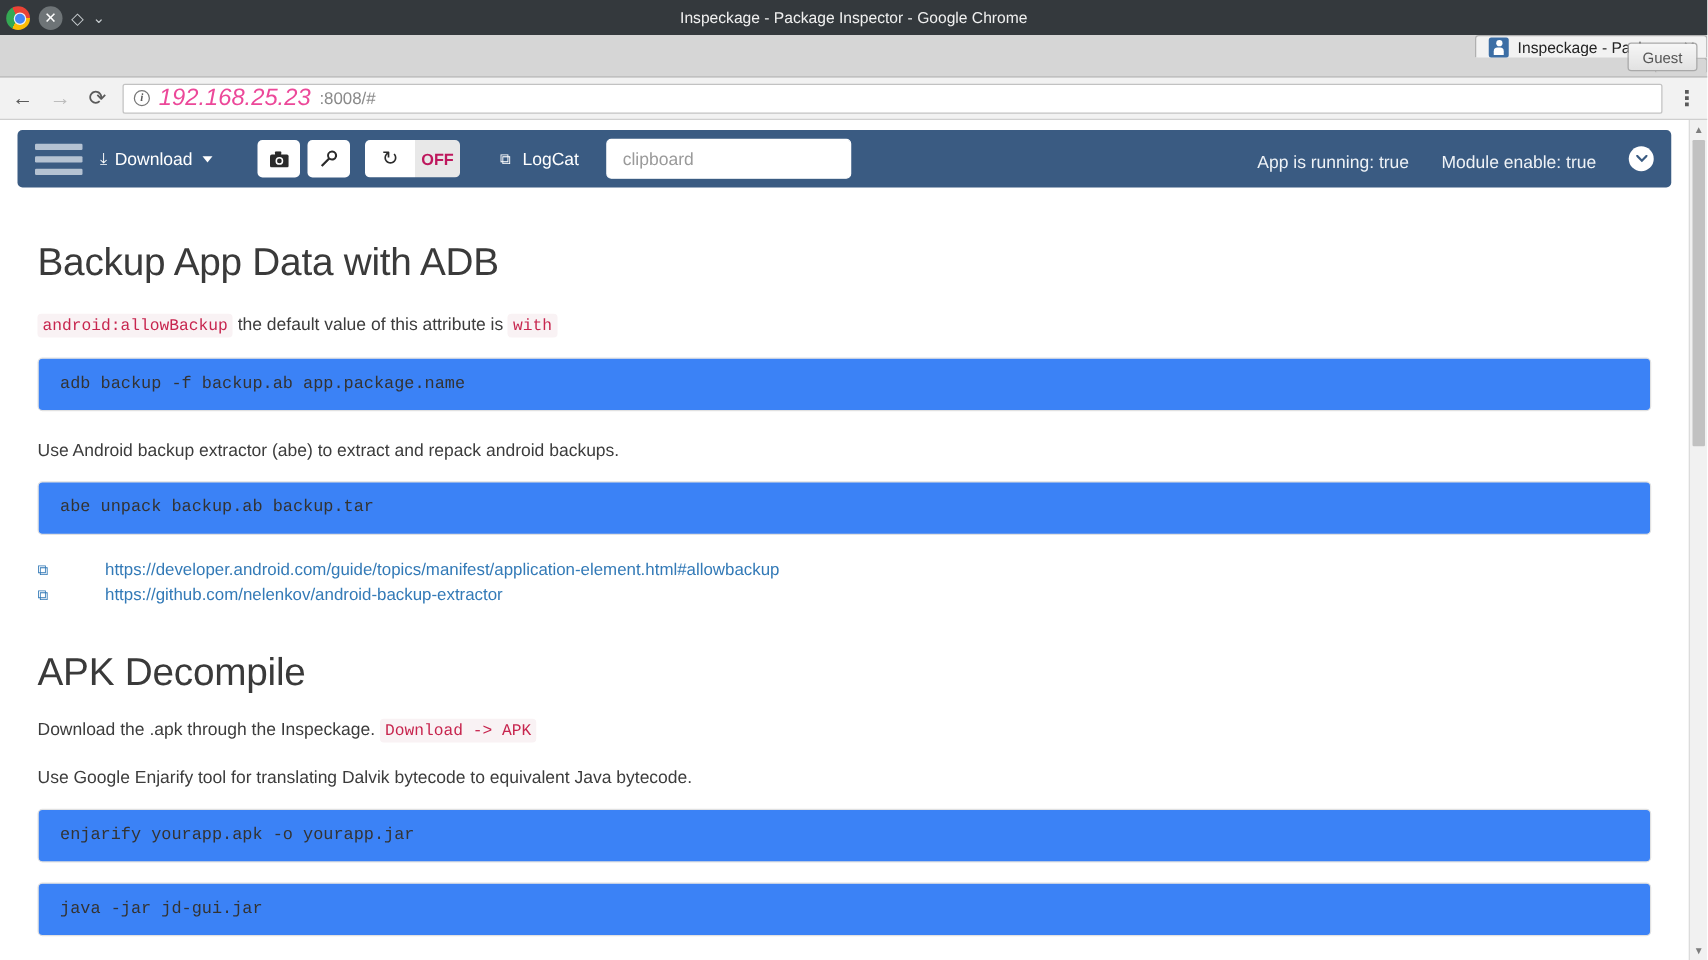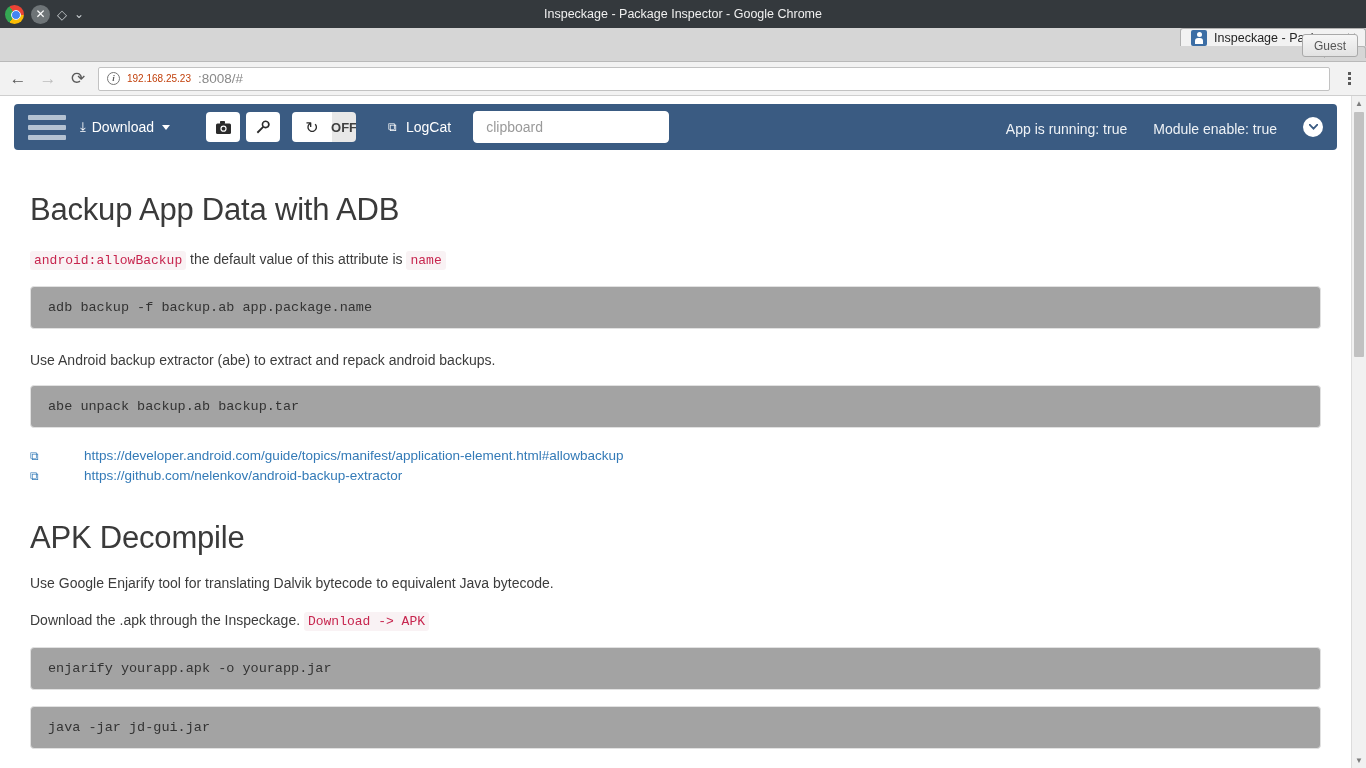--- a/index.html
+++ b/index.html
@@ -119,21 +119,21 @@
     display: flex; align-items: center;
     padding: 0 8px; gap: 7px;
   }
   .info-icon {
     width: 13px; height: 13px; border-radius: 50%;
     border: 1.3px solid #767676; color: #5a5a5a;
     font-size: 9px; line-height: 11px; text-align: center;
     font-family: "Liberation Serif", serif; font-style: italic; font-weight: bold;
     flex: none;
   }
-  .url-host { font-size: 10px; color: #c2410c; }
+  .url-host { font-size: 19px; color: #ec4899; font-style: italic; }
   .url-rest { font-size: 13.5px; color: #8a8a8a; }
   .menu-dots {
     width: 18px; display: flex; flex-direction: column;
     align-items: center; gap: 2px;
   }
   .menu-dots i { width: 3px; height: 3px; background: #5a5a5a; display: block; }
 
   
   .viewport {
     position: relative;
@@ -175,23 +175,23 @@
   .toggle {
     display: flex; margin-left: 6px;
     border-radius: 4px; overflow: hidden; height: 30px;
   }
   .toggle-icon {
     width: 40px; background: #ffffff;
     display: flex; align-items: center; justify-content: center;
     color: #2b2b2b; font-size: 16px;
   }
   .toggle-state {
-    width: 24px; background: #e8e8e8;
+    width: 36px; background: #e8e8e8;
     display: flex; align-items: center; justify-content: center;
-    color: #404040; font-size: 13px; font-weight: bold;
+    color: #be185d; font-size: 13px; font-weight: bold;
   }
   .logcat {
     display: flex; align-items: center; gap: 6px;
     color: #ffffff; font-size: 14px; margin-left: 32px;
   }
   .clipboard-input {
     margin-left: 22px;
     width: 196px; height: 32px;
     background: #ffffff; border: 1px solid #ffffff; border-radius: 4px;
     padding: 0 12px; font-size: 14px; color: #4c1d95;
@@ -221,21 +221,21 @@
   }
   p.para.tight { margin-top: 18px; }
   code.inline {
     font-family: "Liberation Mono", monospace;
     font-size: 13px; color: #c7254e;
     background: #f9f2f4; border-radius: 3px;
     padding: 2px 4px;
   }
   pre.codeblock {
     margin-top: 16px;
-    background: #a3a3a3;
+    background: #3b82f6;
     border: 1px solid #e1e1e1;
     border-radius: 4px;
     padding: 13px 17px;
     font-family: "Liberation Mono", monospace;
     font-size: 13.5px;
     color: #333333;
     white-space: pre;
     overflow: hidden;
   }
   .links { margin-top: 18px; }
@@ -352,43 +352,43 @@
             <path d="M0.6 0.6 L4.5 4.6 L8.4 0.6" stroke="#3a5b82" stroke-width="1.8" fill="none" stroke-linecap="round"></path>
           </svg>
         </span>
       </div>
     </div>
 
     <div class="content">
 
       <h1 class="doc-title">Backup App Data with ADB</h1>
       <p class="para">
-        <code class="inline">android:allowBackup</code><span> the default value of this attribute is </span><code class="inline">name</code>
+        <code class="inline">android:allowBackup</code><span> the default value of this attribute is </span><code class="inline">with</code>
       </p>
 
       <pre class="codeblock">adb backup -f backup.ab app.package.name</pre>
       <p class="para">Use Android backup extractor (abe) to extract and repack android backups.</p>
       <pre class="codeblock">abe unpack backup.ab backup.tar</pre>
 
       <div class="links">
         <div class="link-row">
           <span class="ext-icon">⧉</span>
           <a class="link-a" href="#">https://developer.android.com/guide/topics/manifest/application-element.html#allowbackup</a>
         </div>
         <div class="link-row">
           <span class="ext-icon">⧉</span>
           <a class="link-a" href="#">https://github.com/nelenkov/android-backup-extractor</a>
         </div>
       </div>
 
       <h1 class="doc-title second">APK Decompile</h1>
-      <p class="para tight">Use Google Enjarify tool for translating Dalvik bytecode to equivalent Java bytecode.</p>
       <p class="para tight">
         <span>Download the .apk through the Inspeckage. </span><code class="inline">Download -&gt; APK</code>
       </p>
+      <p class="para tight">Use Google Enjarify tool for translating Dalvik bytecode to equivalent Java bytecode.</p>
       <pre class="codeblock">enjarify yourapp.apk -o yourapp.jar</pre>
       <pre class="codeblock">java -jar jd-gui.jar</pre>
 
     </div>
   </div>
 
   <div class="scrollbar">
     <div class="sb-arrow">▲</div>
     <div class="sb-thumb"></div>
     <div class="sb-arrow bottom">▼</div>

